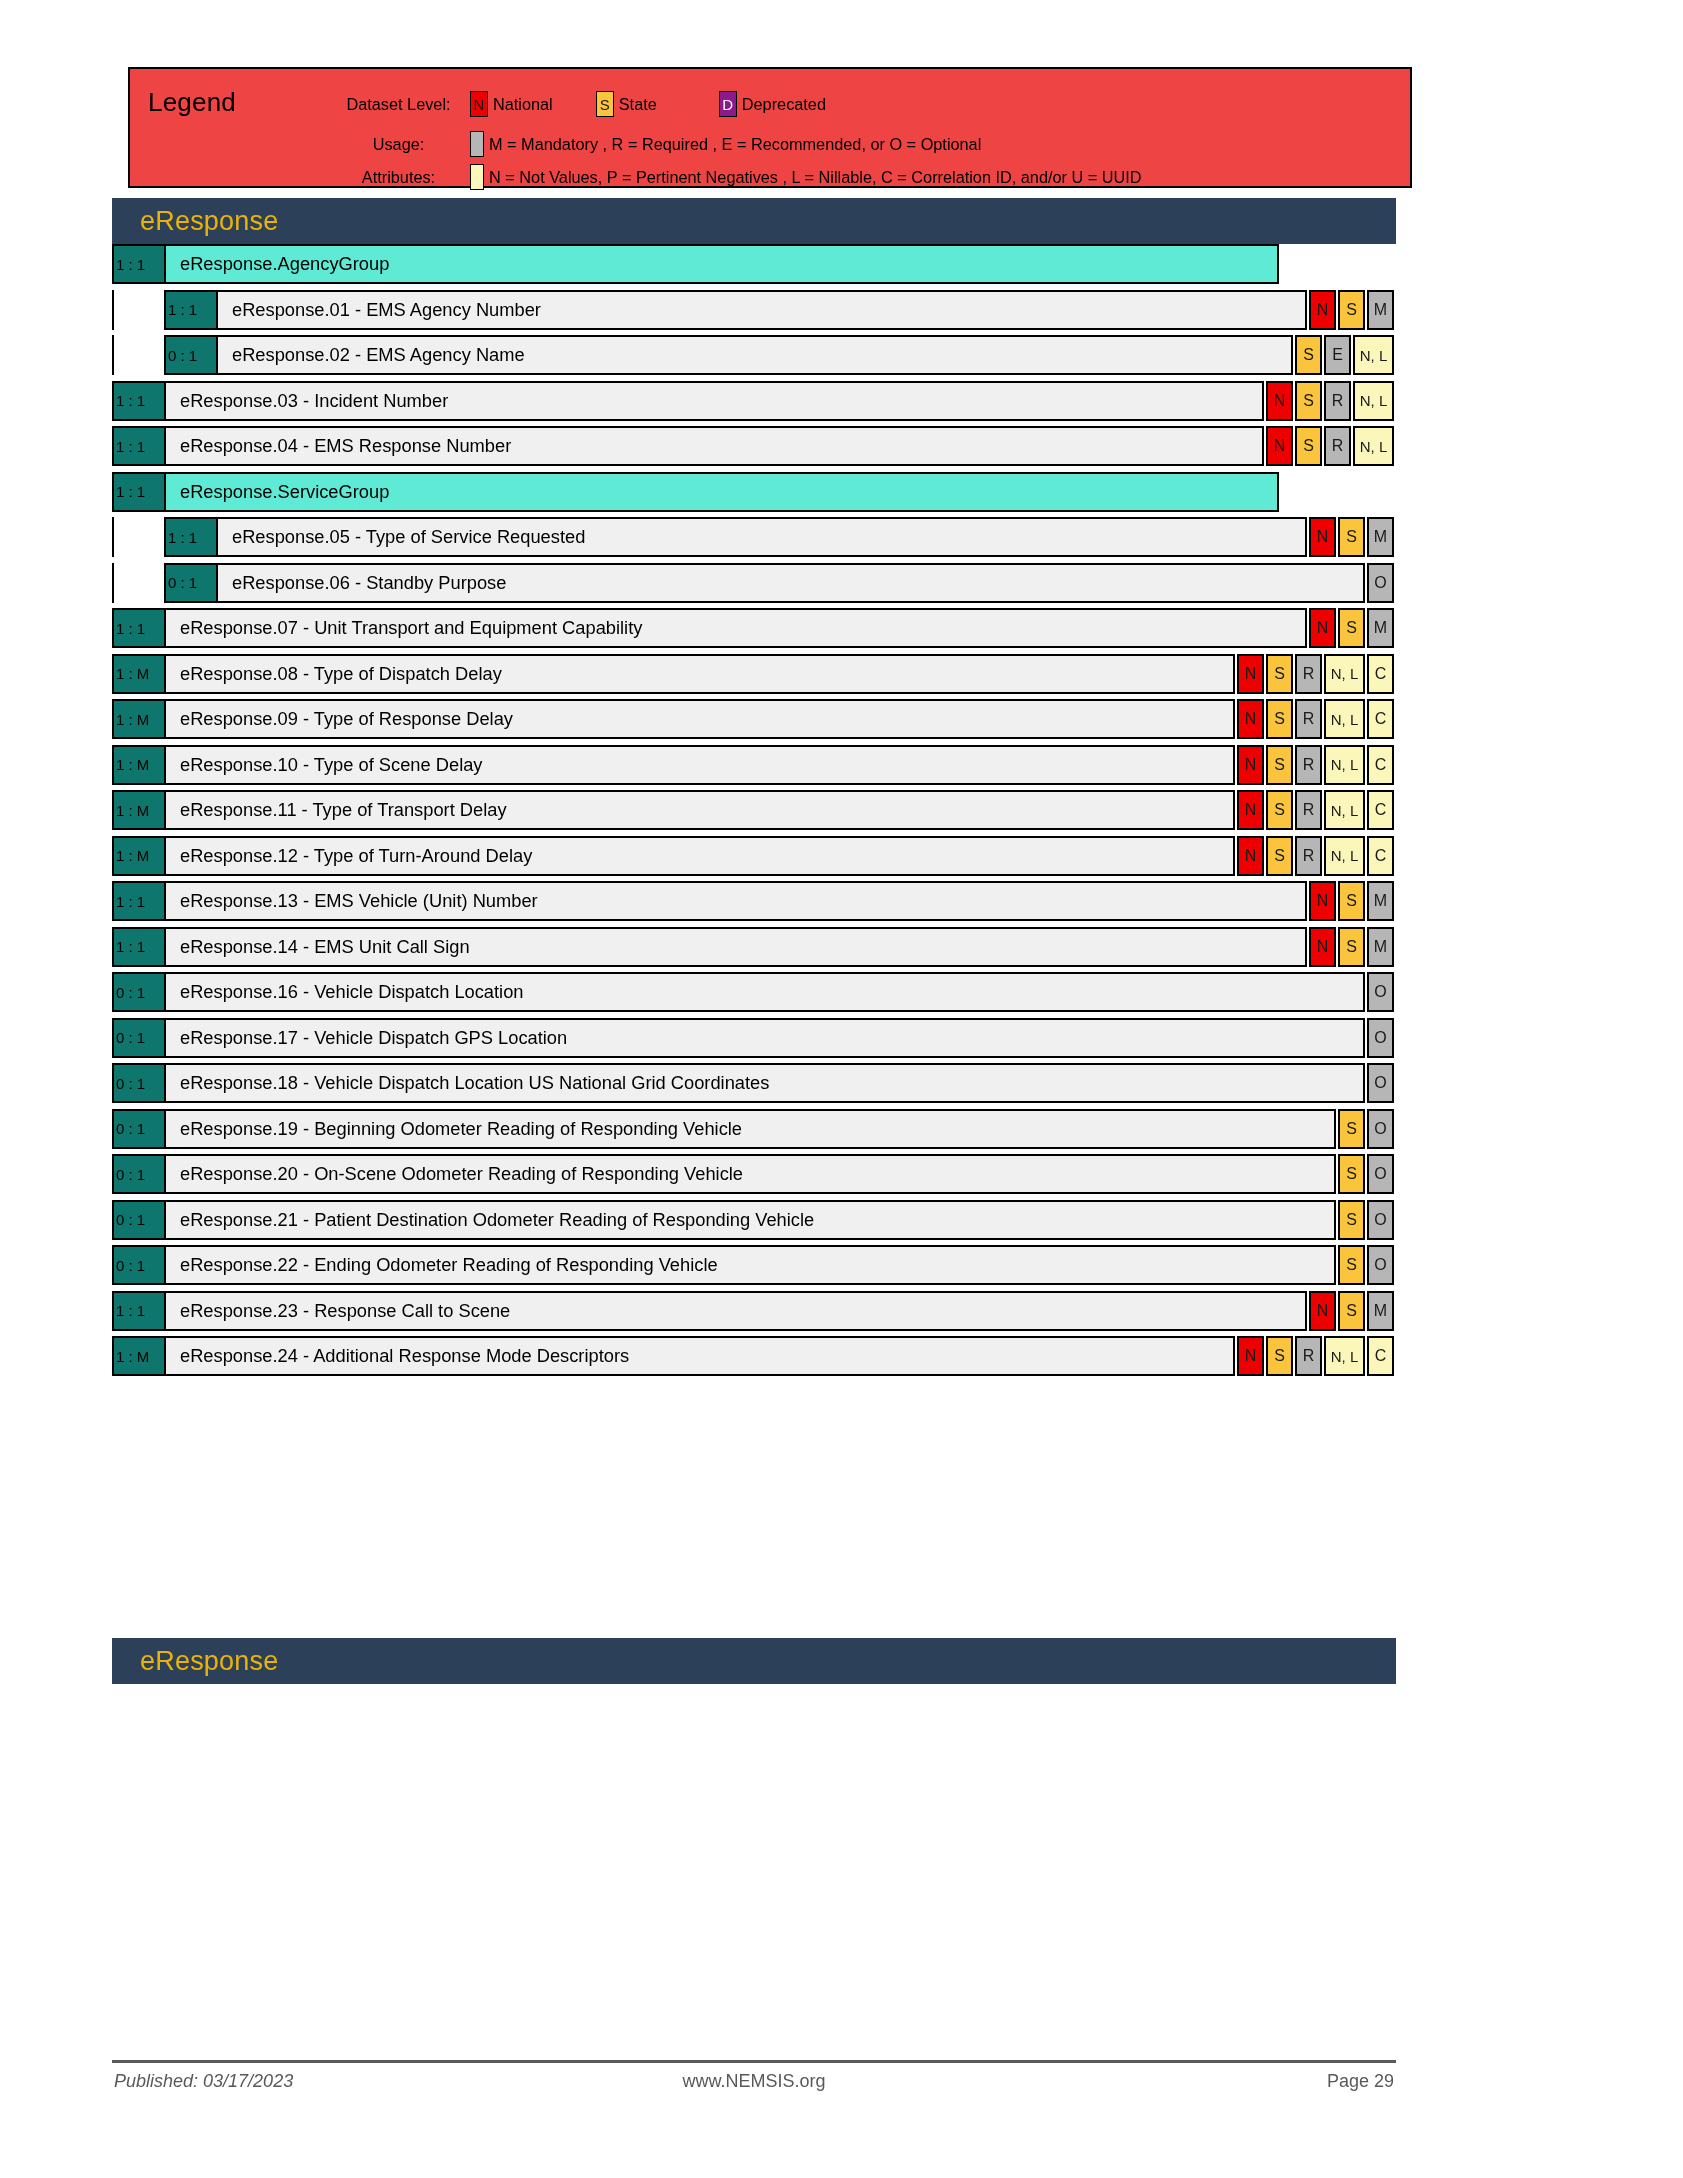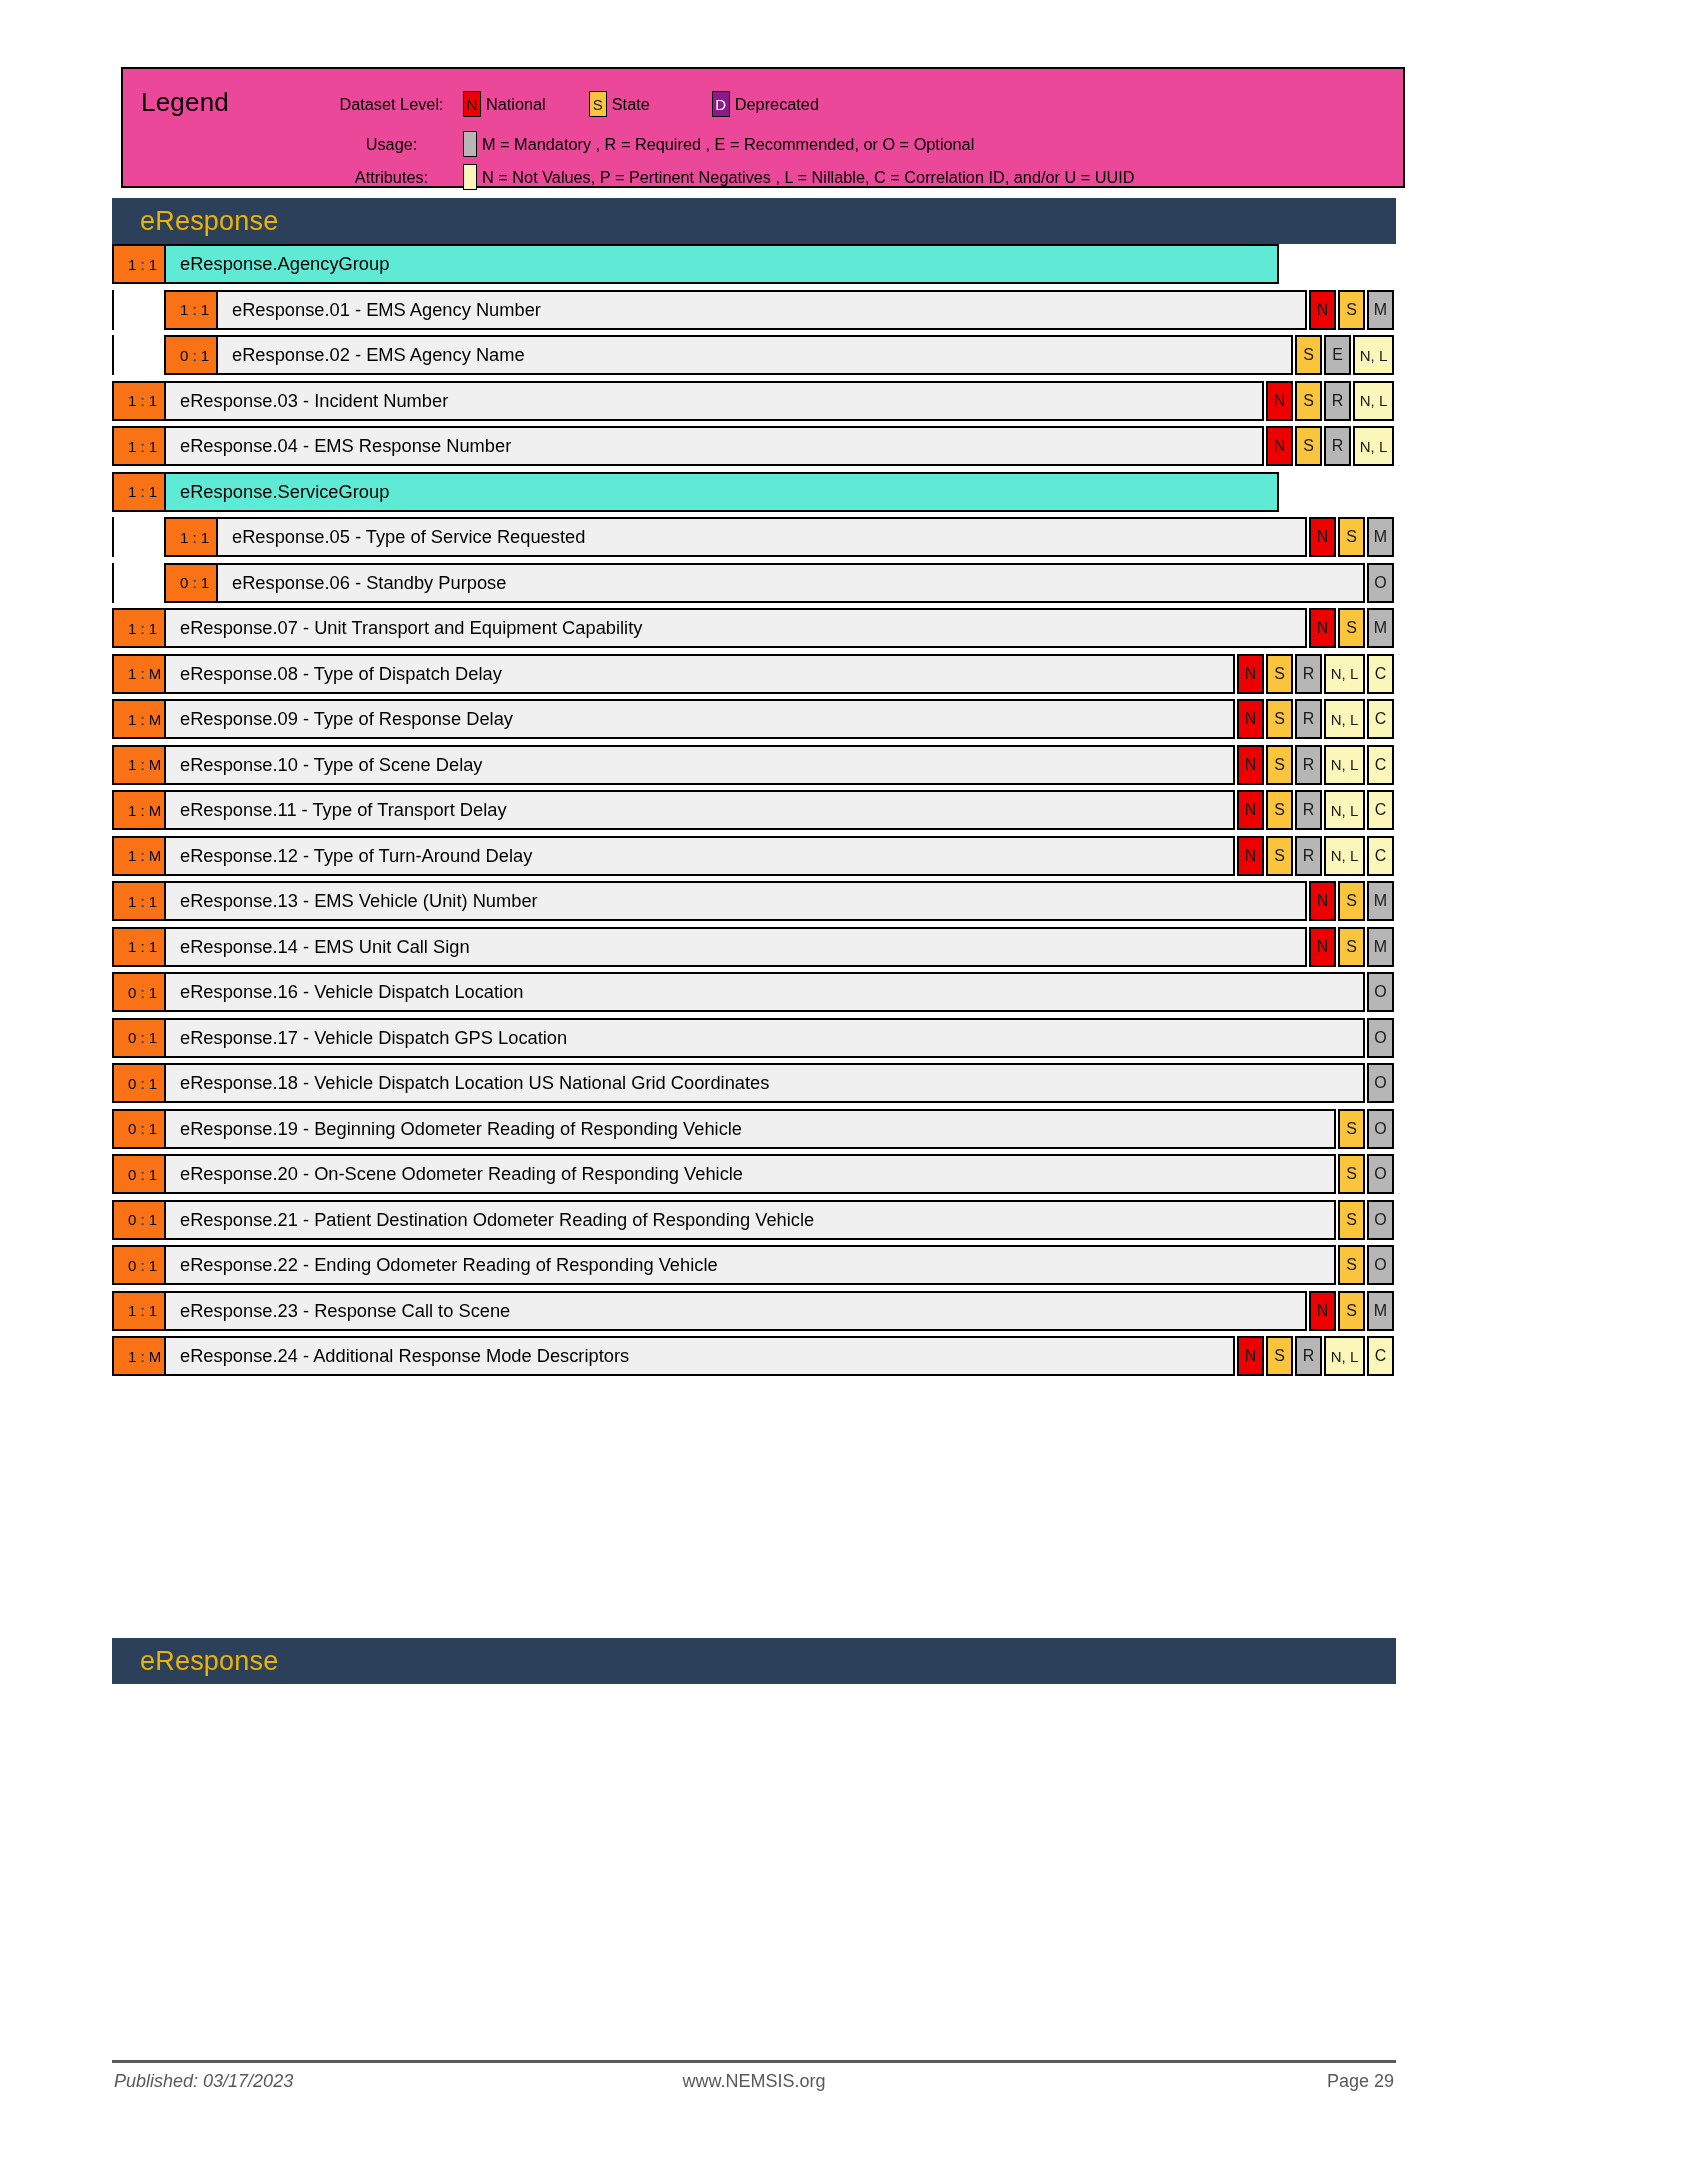--- a/index.html
+++ b/index.html
@@ -20,27 +20,27 @@
     position: absolute;
     left: 112px;
     top: 0;
     width: 1401px;
     height: 2178px;
   }
 
   
   .legend {
     position: absolute;
-    left: 9px;
+    left: 16px;
     top: 67px;
     width: 1284px;
     height: 121px;
     border: 2px solid #000000;
     box-sizing: border-box;
-    background: #ec4899;
+    background: #ef4444;
   }
   .legend-title {
     position: absolute;
     left: 18px;
     top: 18px;
     font-size: 26px;
     letter-spacing: 0.2px;
   }
   .legend-line {
     position: absolute;
@@ -110,25 +110,25 @@
     align-items: stretch;
   }
   .card-row { height: 40px; }
 
   .card-row .cm {
     width: 52px;
     flex: 0 0 52px;
     border: 2px solid #000000;
     border-right: none;
     box-sizing: border-box;
-    background: #f97316;
+    background: #0f766e;
     font-size: 15px;
     display: flex;
     align-items: center;
-    padding-left: 14px;
+    padding-left: 2px;
   }
   .card-row.lvl1 > .ind { flex: 0 0 0px; }
   .card-row.lvl2 > .ind { flex: 0 0 52px; }
 
   .body {
     flex: 1 1 auto;
     display: flex;
     align-items: stretch;
     min-width: 0;
   }

